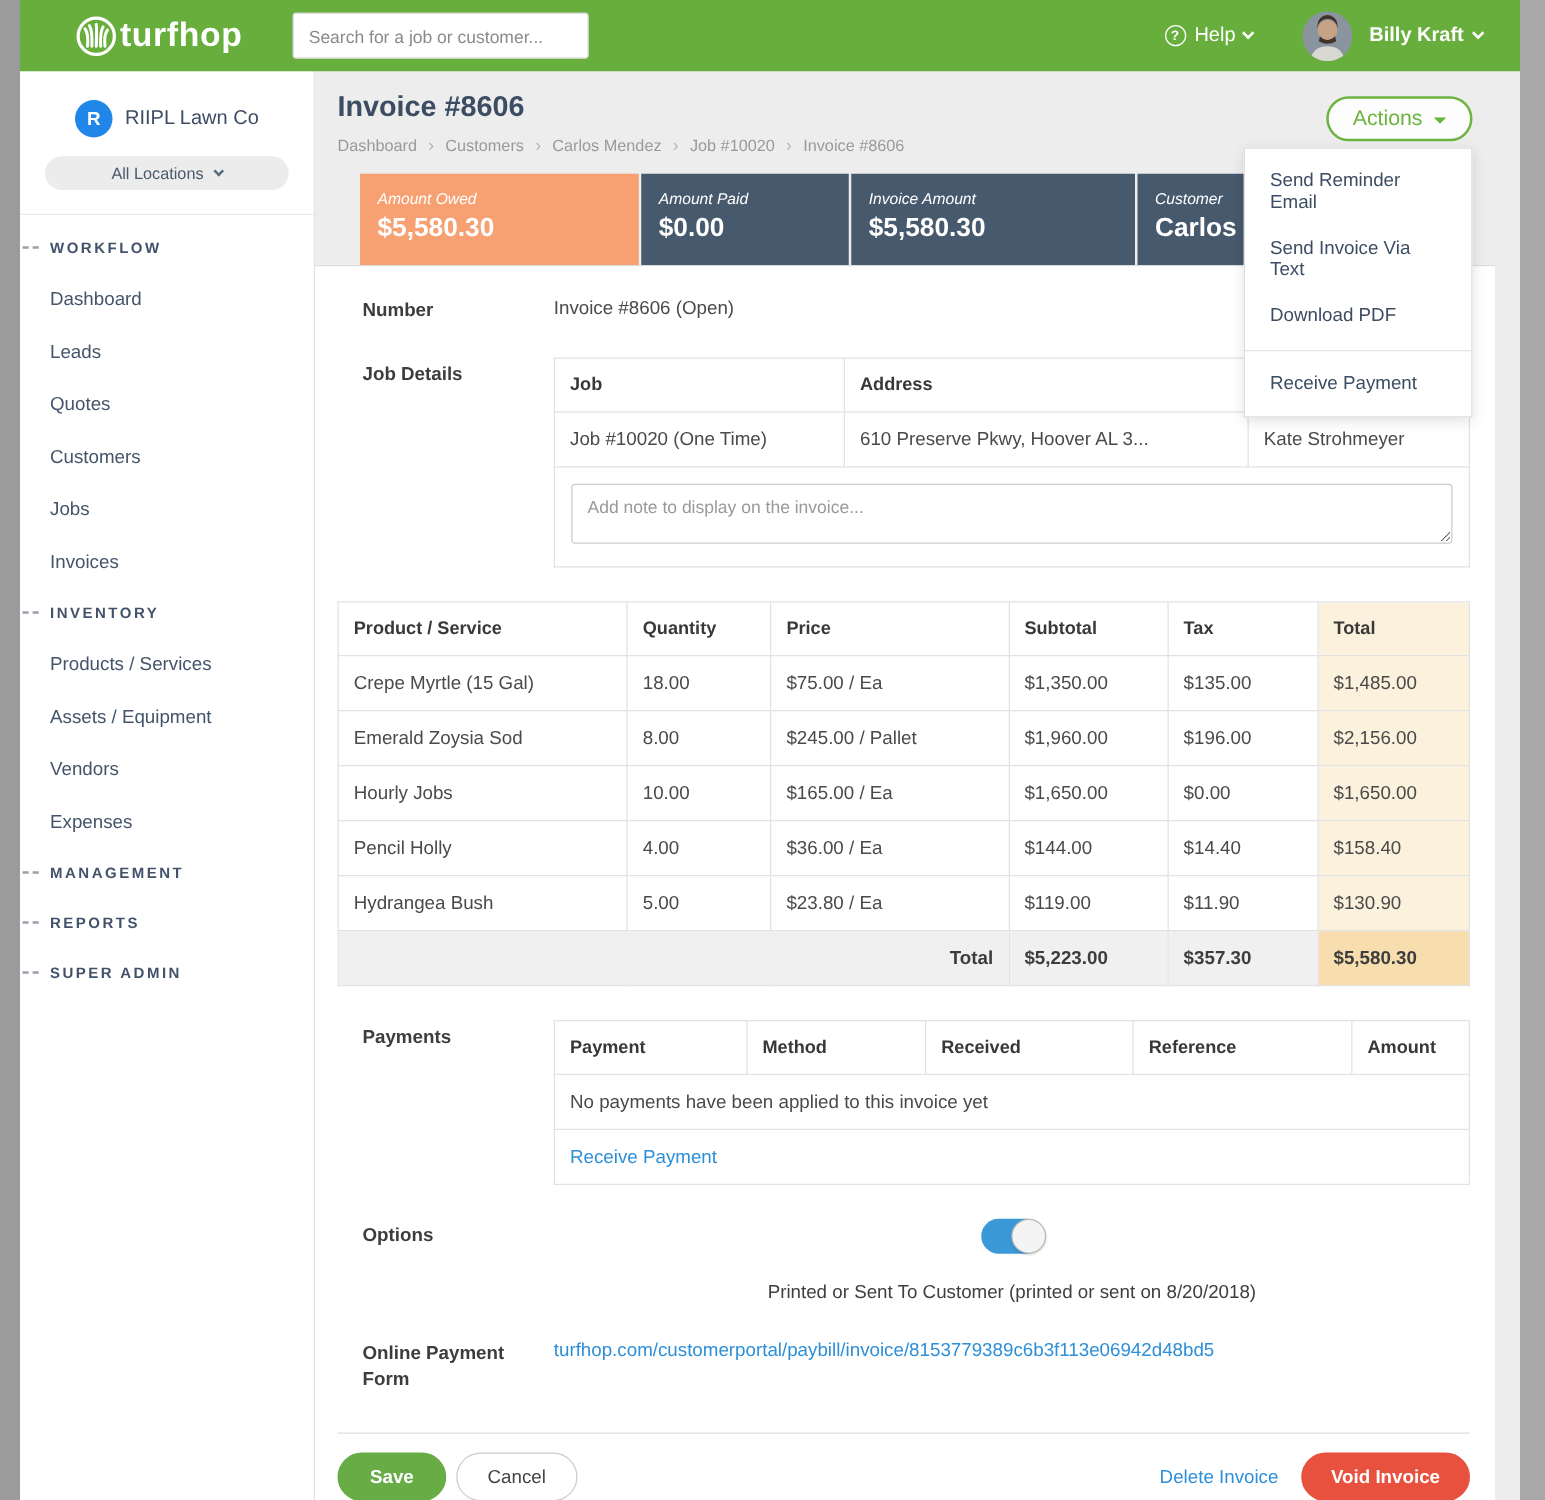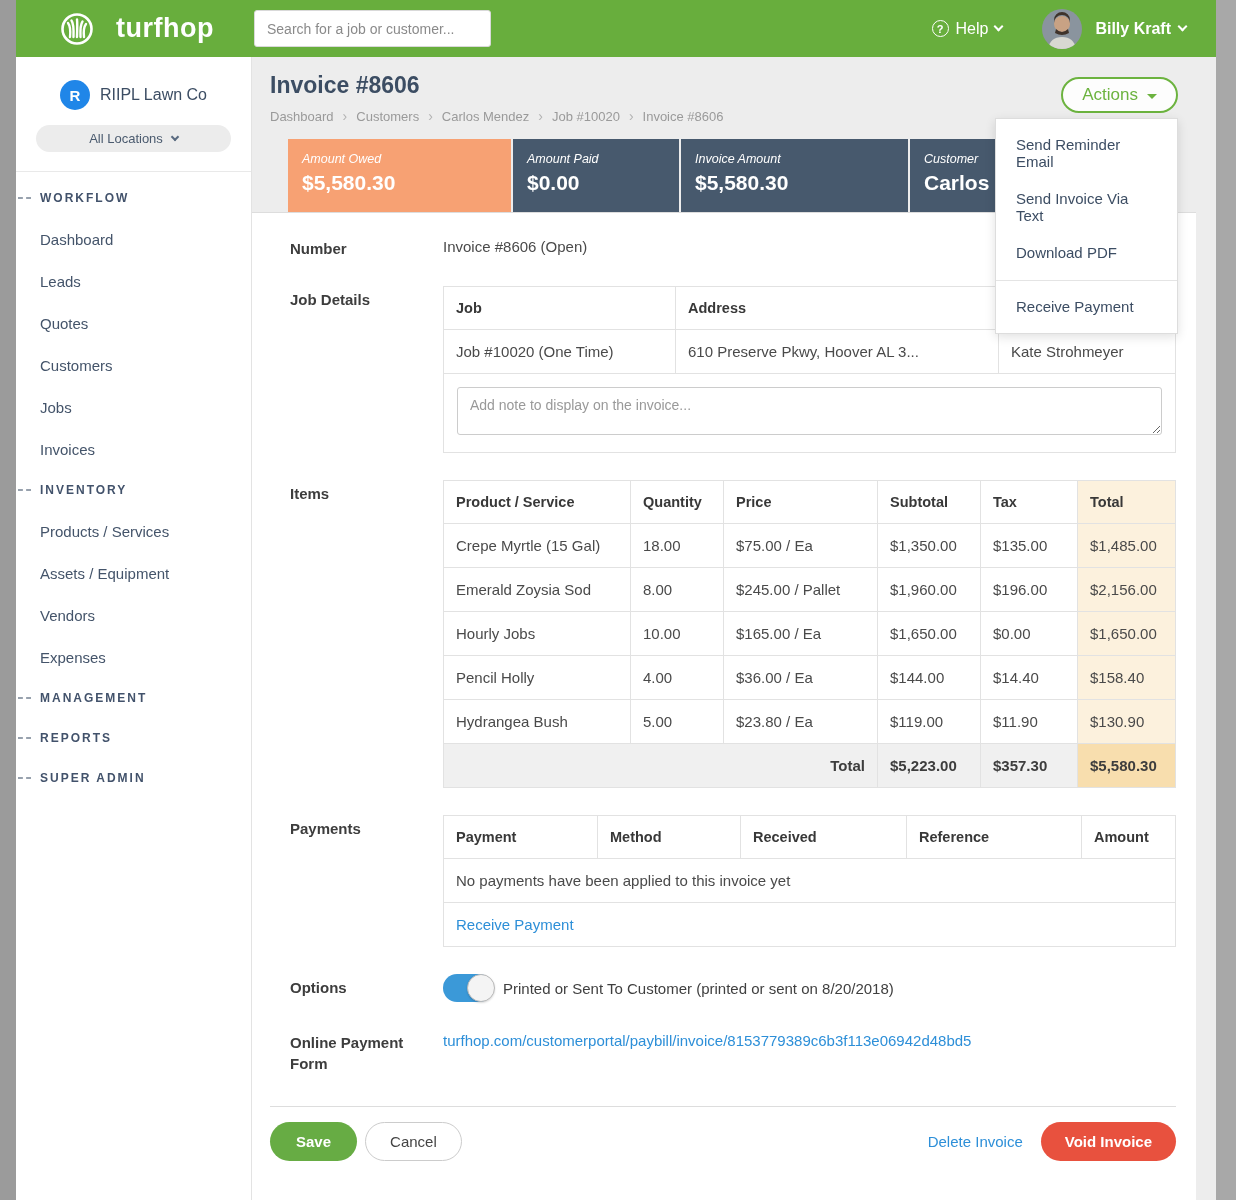--- a/index.html
+++ b/index.html
@@ -17,21 +17,21 @@
     --navy-text:#3c4d63;
   }
   *{margin:0;padding:0;box-sizing:border-box;}
   html,body{width:1236px;height:1200px;}
   body{position:relative;overflow:hidden;background:#ededed;font-family:"Liberation Sans",sans-serif;}
   .left-strip{position:absolute;left:0;top:0;width:16px;height:100%;background:#9b9b9b;z-index:60;}
   .right-strip{position:absolute;right:0;top:0;width:20px;height:100%;background:#a8a8a8;z-index:60;}
 
   
   .topbar{position:absolute;left:16px;top:0;width:1200px;height:57px;background:var(--brand-green);display:flex;align-items:center;z-index:10;}
-  .brand{display:flex;align-items:center;margin-left:44px;gap:22px;justify-content:space-between;}
+  .brand{display:flex;align-items:center;margin-left:44px;gap:2px;justify-content:space-between;}
   .brand-text{color:#fff;font-size:27px;font-weight:bold;letter-spacing:.5px;}
   .search{margin-left:40px;width:237px;height:37px;border:1px solid #d9d9d9;border-radius:3px;padding:0 12px;font-size:14px;color:#b91c1c;font-family:"Liberation Sans",sans-serif;outline:none;}
   .search::placeholder{color:#8a8a8a;}
   .top-right{margin-left:auto;display:flex;align-items:center;margin-right:30px;}
   .help{display:flex;align-items:center;gap:7px;color:#fff;font-size:16px;margin-right:40px;cursor:pointer;}
   .q-icon{width:17px;height:17px;border:1.5px solid #fff;border-radius:50%;display:inline-flex;align-items:center;justify-content:center;font-size:11px;font-weight:bold;}
   .q-icon::before{content:"?";}
   .chev{width:7px;height:7px;border-right:2px solid currentColor;border-bottom:2px solid currentColor;transform:rotate(45deg);display:inline-block;margin-top:-4px;}
   .avatar{width:40px;height:40px;border-radius:50%;overflow:hidden;margin-right:13px;flex:none;cursor:pointer;}
   .user{display:flex;align-items:center;gap:8px;color:#fff;font-size:16px;font-weight:bold;cursor:pointer;}
@@ -89,21 +89,21 @@
   .total-col{background:var(--total-col-bg);}
   tfoot td{background:#f0f0f0;font-weight:bold;color:#3d3d3d;}
   tfoot td.grand{background:var(--total-cell-bg);}
   .foot-label{text-align:right;}
   .note-cell{border:1px solid #e2e2e2;border-top:none;padding:13px;}
   .note-input{width:100%;height:48px;border:1px solid #ccc;border-radius:3px;padding:9px 12px;font-size:14px;color:#666;font-family:"Liberation Sans",sans-serif;resize:vertical;outline:none;}
   .note-input::placeholder{color:#999;}
   .empty-msg{white-space:normal;}
   .tbl-link{color:var(--link-blue);cursor:pointer;}
 
-  .options-line{display:flex;align-items:center;gap:10px;}
+  .options-line{display:flex;align-items:center;gap:22px;flex-direction:column;}
   .toggle{width:50px;height:28px;border-radius:14px;background:var(--toggle-blue);position:relative;flex:none;cursor:pointer;}
   .knob{position:absolute;right:-2px;top:0;width:28px;height:28px;border-radius:50%;background:#f4f4f4;border:1px solid #b9b9b9;box-shadow:0 1px 2px rgba(0,0,0,.15);}
   .options-text{font-size:15px;color:#3f3f3f;}
   .pay-link{font-size:15px;color:var(--link-blue);cursor:pointer;display:inline-block;padding-top:3px;word-break:break-all;white-space:normal;}
 
   .panel-footer{border-top:1px solid #ddd;margin-top:32px;padding-top:15px;display:flex;align-items:center;}
   .btn{border-radius:20px;font-size:15px;font-family:"Liberation Sans",sans-serif;cursor:pointer;border:none;}
   .btn-save{background:var(--save-green);color:#fff;font-weight:bold;padding:11px 26px;}
   .btn-cancel{background:#fff;border:1px solid #ccc;color:#444;padding:10px 24px;margin-left:8px;}
   .link-delete{margin-left:auto;color:var(--link-blue);font-size:15px;cursor:pointer;}
@@ -284,21 +284,20 @@
               </tbody>
             </table>
           </div>
         <div class="note-cell">
           <textarea class="note-input" placeholder="Add note to display on the invoice..." style=""></textarea>
         </div>
       </div>
     </div>
 
     <div class="frow">
-      <div class="flabel">Items</div>
       <div class="fcontent" id="items-table">
           <table>
             <colgroup>
               <col style="width: 187px;">
               <col style="width: 93px;">
               <col style="width: 154px;">
               <col style="width: 103px;">
               <col style="width: 97px;">
               <col style="width: 98px;">
             </colgroup>

